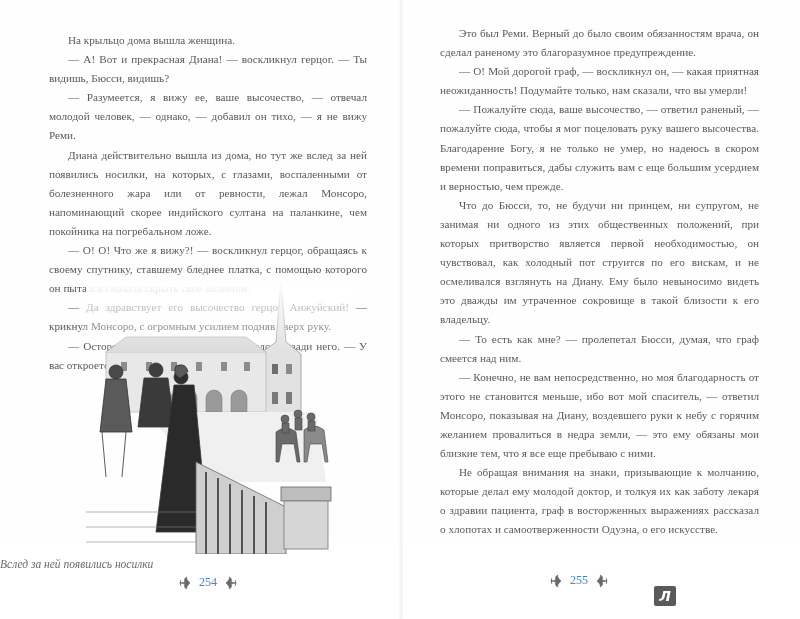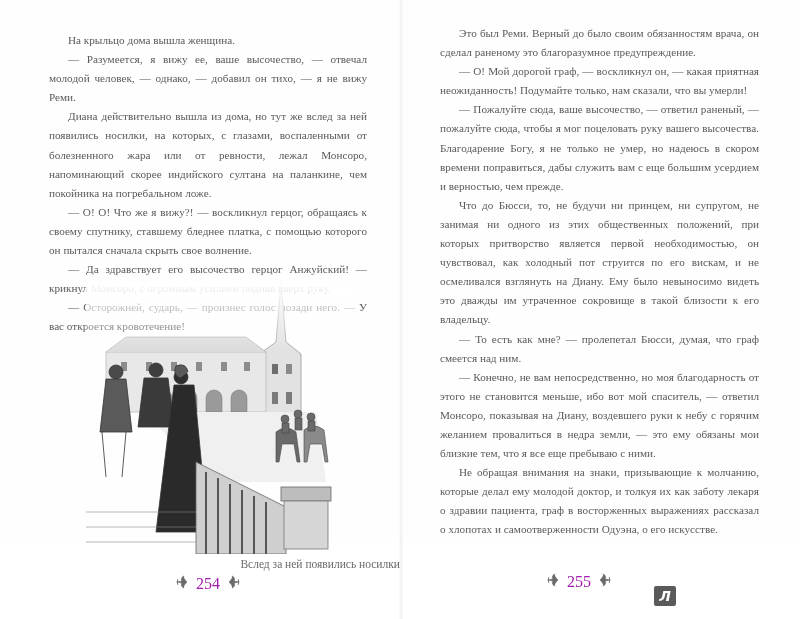--- a/index.html
+++ b/index.html
@@ -9,43 +9,44 @@
       background:linear-gradient(to right, #fdfdfd, #f1f1f1, #fafafa); }
     .page { position:absolute; top:0; height:619px; }
     .page-left { left:0; width:400px; }
     .page-right { left:400px; width:400px; }
     .text-block { position:absolute; font-family:"Liberation Serif", "DejaVu Serif", serif;
       font-size:11.2px; line-height:19.1px; color:#5a5a5a; text-align:justify; hyphens:manual; }
     .left-text { left:49px; top:31px; width:318px; }
     .right-text { left:440px; top:24px; width:319px; }
     .text-block p { margin:0; text-indent:19px; }
     .illustration { position:absolute; left:86px; top:282px; width:270px; height:272px; }
-    .caption { position:absolute; left:0; width:400px; top:558px; text-align:right;
-      font-family:"Liberation Serif", "DejaVu Serif", serif; 
+    .caption { position:absolute; left:0; width:400px; top:558px; text-align:left;
+      font-family:"Liberation Serif", "DejaVu Serif", serif; font-style:italic;
       font-size:11.5px; color:#6a6a6a; }
     .folio { position:absolute; top:575px; width:120px; text-align:center;
-      font-family:"Liberation Serif", "DejaVu Serif", serif; font-size:16px; color:#a21caf;
-      display:flex; align-items:flex-start; justify-content:center; gap:8px; }
+      font-family:"Liberation Serif", "DejaVu Serif", serif; font-size:12px; color:#3b82f6;
+      display:flex; align-items:flex-end; justify-content:center; gap:8px; }
     .folio-left { left:148px; }
     .folio-right { left:519px; top:573px; }
     .orn { width:13px; height:14px; display:inline-block; }
     .logo-badge { position:absolute; left:654px; top:586px; width:22px; height:20px;
       background:#5a5a5a; border-radius:2px; color:#fff;
       font-family:"DejaVu Sans", sans-serif; font-weight:bold; font-style:italic;
       font-size:14px; line-height:20px; text-align:center; }
   </style>
 </head>
 <body>
 
 <div class="spread">
   <div class="gutter"></div>
 
   <div class="page page-left"></div>
   <div class="text-block left-text">
     <p>На крыльцо дома вышла женщина.</p>
+    <p>— А! Вот и прекрасная Диана! — воскликнул герцог. — Ты видишь, Бюсси, видишь?</p>
     <p>— Разумеется, я вижу ее, ваше высочество, — отвечал молодой человек, — однако, — добавил он тихо, — я не вижу Реми.</p>
     <p>Диана действительно вышла из дома, но тут же вслед за ней появились носилки, на которых, с глазами, воспаленными от болезненного жара или от ревности, лежал Монсоро, напоминающий скорее индийского султана на паланкине, чем покойника на погребальном ложе.</p>
     <p>— О! О! Что же я вижу?! — воскликнул герцог, обращаясь к своему спутнику, ставшему бледнее платка, с помощью которого он пытался сначала скрыть свое волнение.</p>
     <p>— Да здравствует его высочество герцог Анжуйский! — крикнул Монсоро, с огромным усилием подняв вверх руку.</p>
     <p>— Осторожней, сударь, — произнес голос позади него. — У вас откроется кровотечение!</p>
   </div>
 
   <div class="illustration">
     <svg width="270" height="272" viewBox="0 0 270 272" xmlns="http://www.w3.org/2000/svg">
       <defs>

